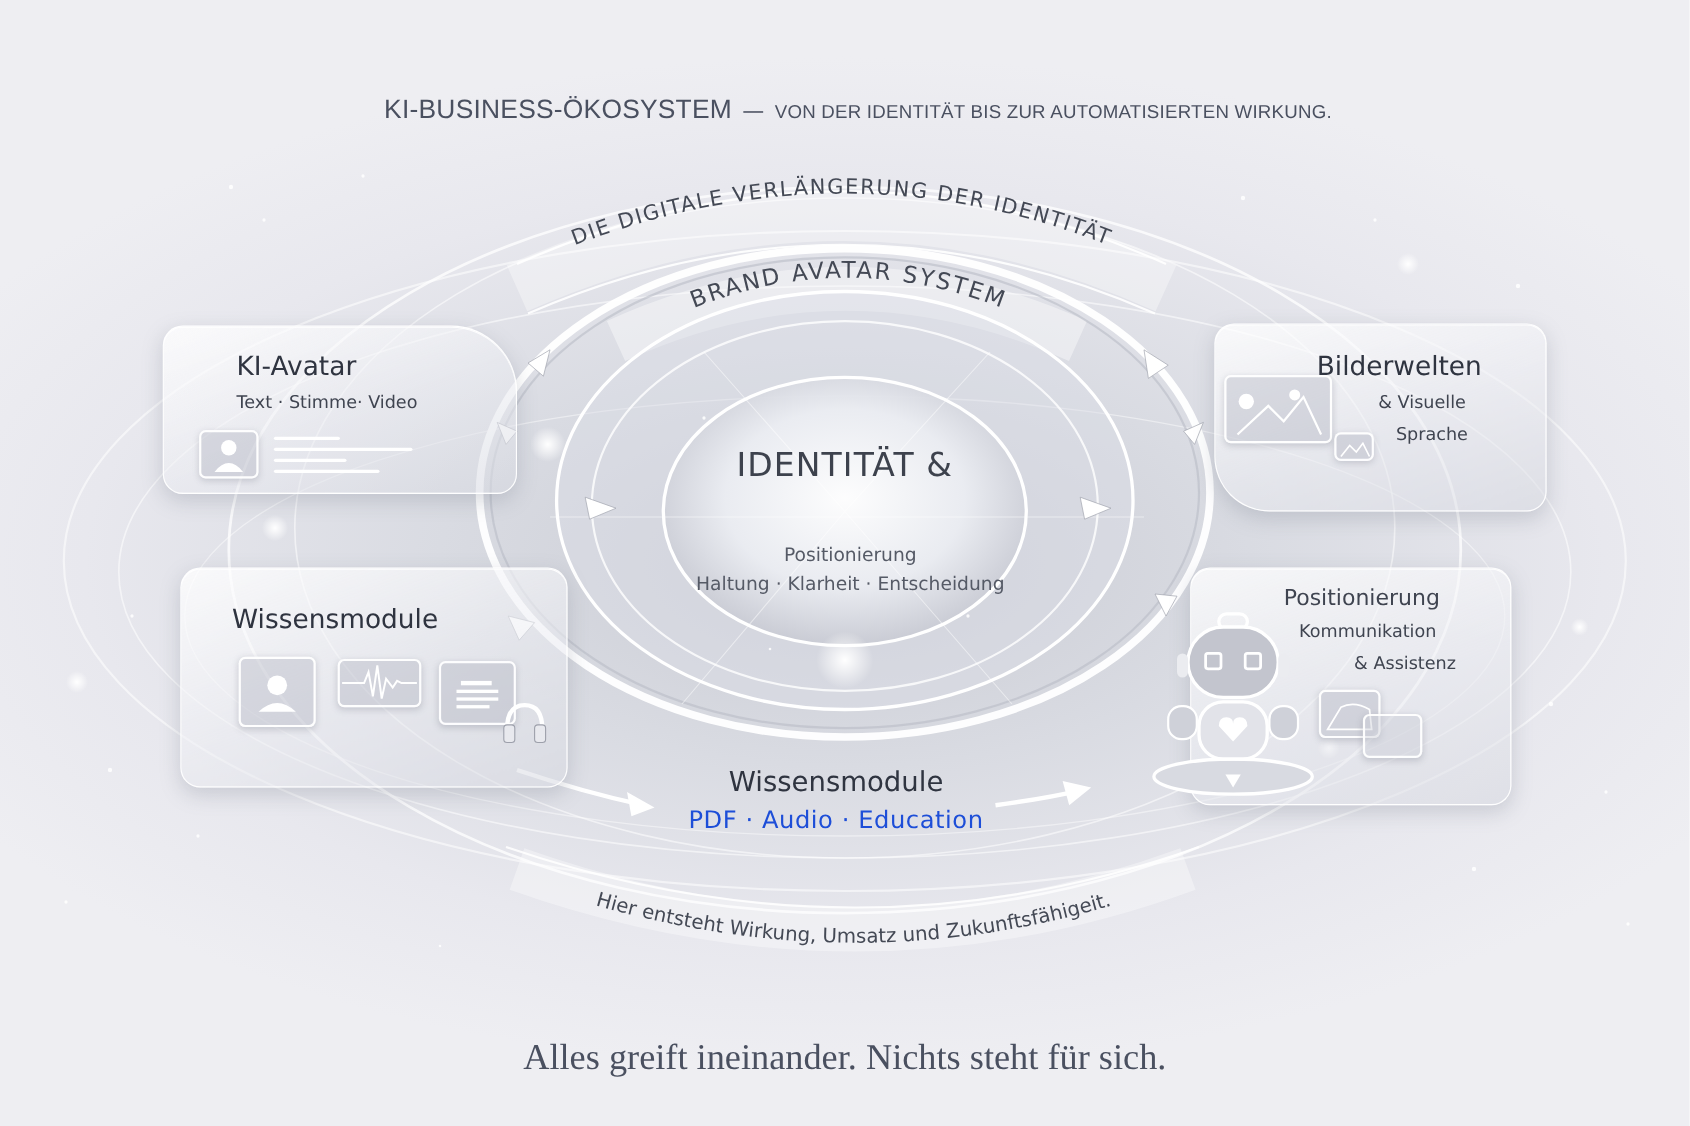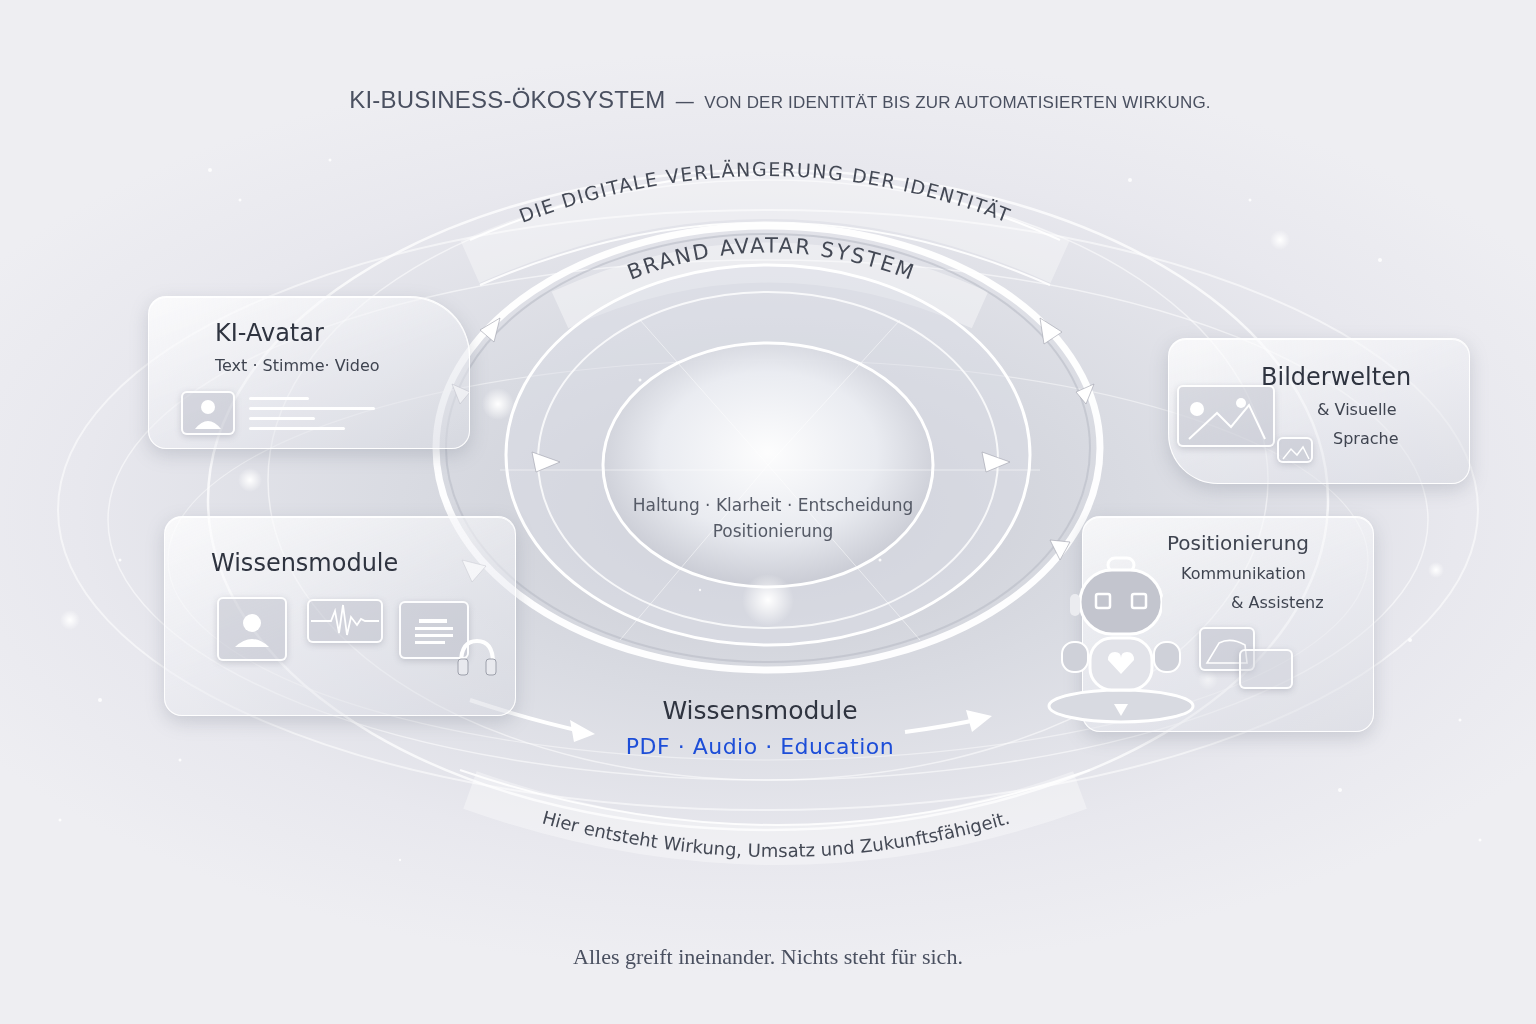--- a/index.html
+++ b/index.html
@@ -44,21 +44,21 @@
     font-size: 25px; color: #2f3440;
   }
   .bottom-module-sub {
     position: absolute; left: 560px; top: 734px; width: 400px; text-align: center;
     font-size: 22px; color: #1d4ed8; letter-spacing: 0.5px;
   }
 
   .tagline {
     position: absolute; top: 944px; left: 0; width: 1536px; text-align: center;
     font-family: "Liberation Serif", "DejaVu Serif", serif;
-    font-size: 22px; color: #4a5060;
+    font-size: 33px; color: #4a5060;
   }
   .icon-box {
     position: absolute; border: 2px solid rgba(255,255,255,0.95); border-radius: 6px;
     background: rgba(170,173,185,0.35);
     box-shadow: 0 2px 6px rgba(100,105,120,0.25);
   }
 </style>
 </head>
 <body>
 
@@ -184,21 +184,21 @@
       </svg>
   </div>
   <div style="position:absolute; left:100px; top:100px; width:130px;">
     <div style="height:3px; width:60px; background:#fff; margin-bottom:7px; border-radius:2px;"></div>
     <div style="height:3px; width:126px; background:#fff; margin-bottom:7px; border-radius:2px;"></div>
     <div style="height:3px; width:66px; background:#fff; margin-bottom:7px; border-radius:2px;"></div>
     <div style="height:3px; width:96px; background:#fff; border-radius:2px;"></div>
   </div>
 </div>
 
-<div class="card" style="left:1168px; top:294px; width:302px; height:146px; border-radius:18px 18px 18px 50px;margin-top:44px;">
+<div class="card" style="left:1104px; top:294px; width:302px; height:171px; border-radius:18px 18px 18px 50px;">
   <div class="card-title" style="left:92px; top:24px;">Bilderwelten</div>
   <div class="card-sub" style="left:148px; top:56px;">&amp; Visuelle</div>
   <div class="card-sub" style="left:164px; top:85px;">Sprache</div>
   <div class="icon-box" style="left:8px; top:46px; width:98px; height:62px;">
     <svg width="94" height="58" viewBox="0 0 94 58">
         <circle cx="18" cy="22" r="7" fill="#fff"></circle>
         <circle cx="62" cy="16" r="5" fill="#fff"></circle>
         <path d="M10 52 L38 26 L52 40 L70 18 L86 52" fill="none" stroke="#fff" stroke-width="2"></path>
       </svg>
   </div>
@@ -262,22 +262,23 @@
     <rect x="26" y="38" width="10" height="22" rx="5" fill="#ebecf0"></rect>
     <rect x="118" y="38" width="10" height="22" rx="5" fill="#ebecf0"></rect>
     <rect x="46" y="82" width="62" height="52" rx="22" fill="#e2e3e9" stroke="#fff" stroke-width="3"></rect>
     <path d="M77 118 L64 104 Q64 96 71 96 Q77 96 77 102 Q77 96 83 96 Q90 96 90 104 Z" fill="#fff"></path>
     <rect x="18" y="86" width="26" height="30" rx="12" fill="#cfd1d9" stroke="#fff" stroke-width="2"></rect>
     <rect x="110" y="86" width="26" height="30" rx="12" fill="#cfd1d9" stroke="#fff" stroke-width="2"></rect>
   </svg>
 </div>
 
 <div class="center-title">
+  <div>IDENTITÄT &amp;</div>
 </div>
 <div class="center-sub">
+  <div>Positionierung</div>
   <div>Haltung · Klarheit · Entscheidung</div>
-  <div>Positionierung</div>
 </div>
 
 <div class="bottom-module-title">Wissensmodule</div>
 <div class="bottom-module-sub">PDF · Audio · Education</div>
 
 <div class="tagline">Alles greift ineinander. Nichts steht für sich.</div>
 
 </body></html>

